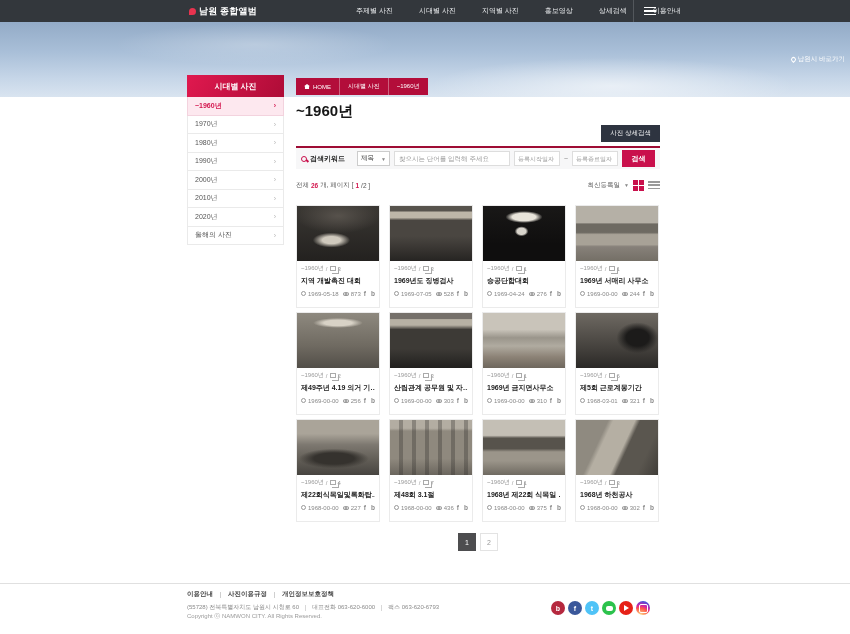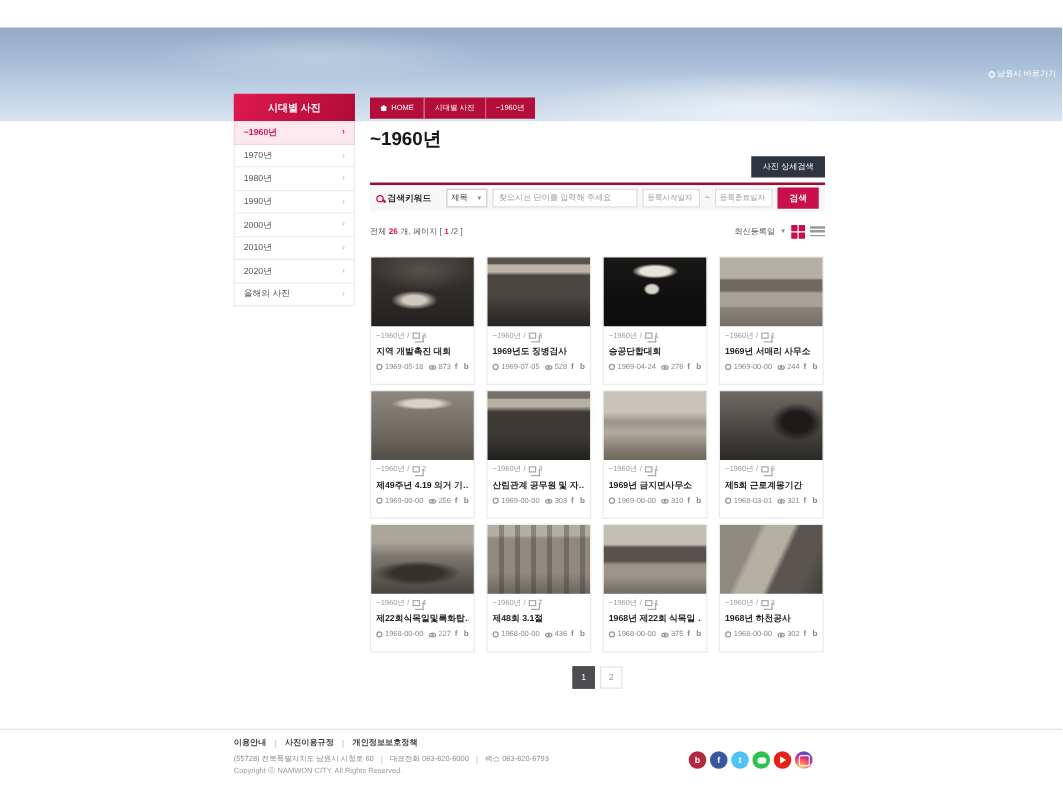--- a/index.html
+++ b/index.html
@@ -124,20 +124,41 @@
   .soc-yt { background:#e62117; }
   .soc-yt::before { content:""; border-left:5px solid #fff; border-top:3px solid transparent; border-bottom:3px solid transparent; }
   .soc-ig { background:radial-gradient(circle at 30% 110%,#fdf497 0%,#fd5949 45%,#d6249f 60%,#285aeb 90%); }
   .soc-ig::before { content:""; width:7px; height:7px; border:1px solid #fff; border-radius:2px; }
 </style>
 </head>
 <body>
 
 <div class="page">
 
+  <div class="topbar">
+    <div class="logo">
+      <span class="logo-mark"></span>
+      <span>남원 종합앨범</span>
+    </div>
+    <div class="topnav">
+      <span class="topnav-item">주제별 사진</span>
+      <span class="topnav-item">시대별 사진</span>
+      <span class="topnav-item">지역별 사진</span>
+      <span class="topnav-item">홍보영상</span>
+      <span class="topnav-item">상세검색</span>
+      <span class="topnav-item">이용안내</span>
+    </div>
+    <div class="burger-wrap">
+      <span class="burger">
+          <span></span>
+          <span></span>
+          <span></span>
+        </span>
+    </div>
+  </div>
 
   <div class="banner">
     <div class="banner-link">
       <span class="pin-icon"></span>
       <span>남원시 바로가기</span>
     </div>
   </div>
 
   <div class="content">
 

